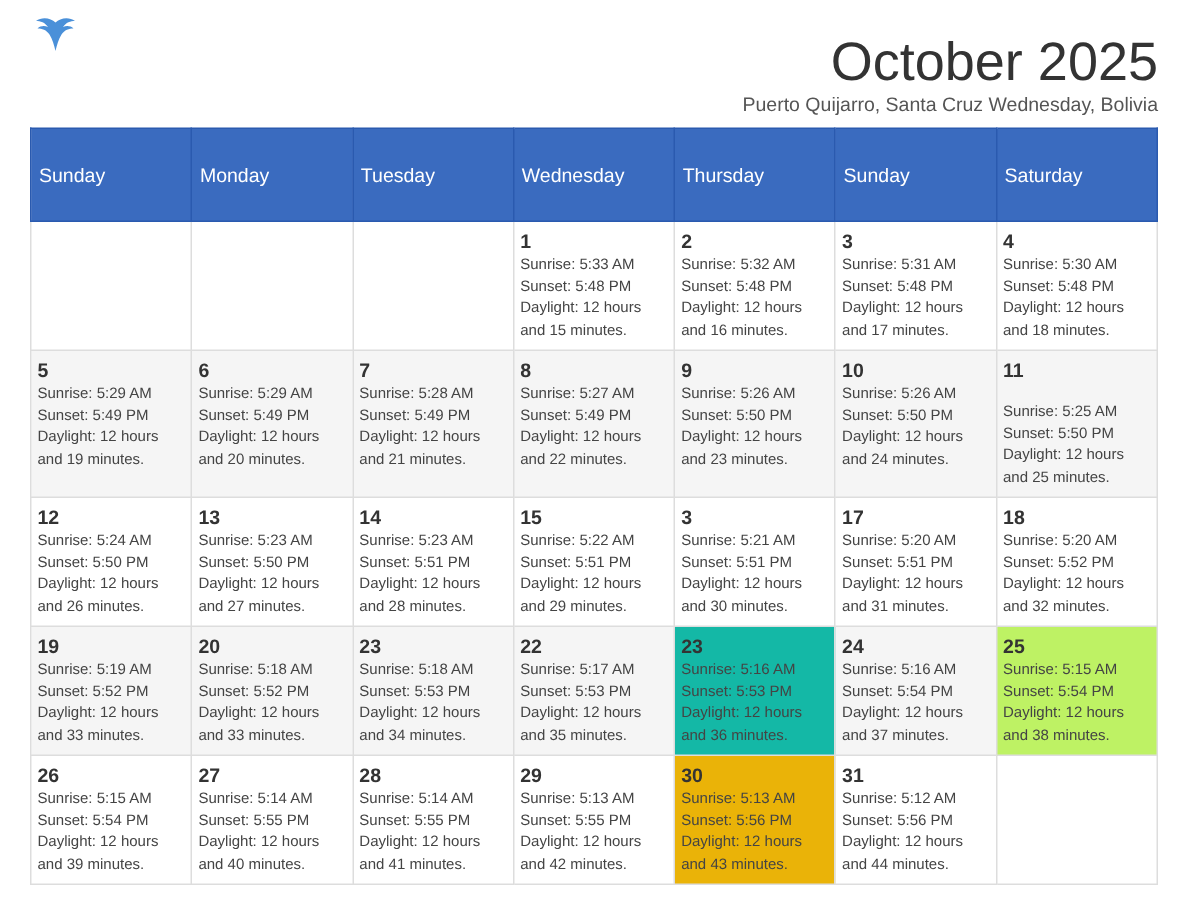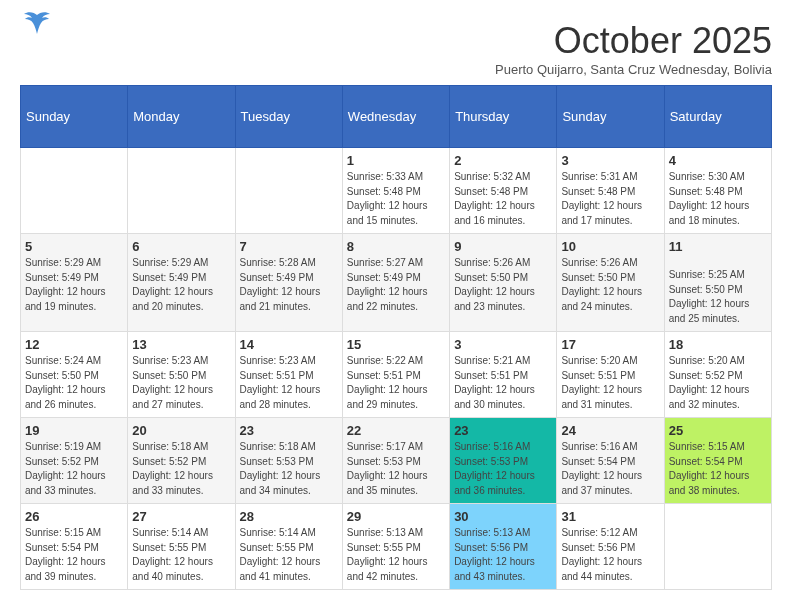--- a/index.html
+++ b/index.html
@@ -298,21 +298,21 @@
 Daylight: 12 hours
 and 41 minutes.</div>
         </td>
         <td style="background: rgb(255, 255, 255); vertical-align: top; padding: 5px 4px; border: 1px solid rgb(221, 221, 221); height: 85px;">
           <span style="font-size: 13px; font-weight: bold; color: rgb(51, 51, 51); display: block; margin-bottom: 2px;">29</span>
           <div style="font-size: 10px; color: rgb(68, 68, 68); line-height: 1.45; white-space: pre-line;">Sunrise: 5:13 AM
 Sunset: 5:55 PM
 Daylight: 12 hours
 and 42 minutes.</div>
         </td>
-        <td style="background: #7dd3fc; vertical-align: top; padding: 5px 4px; border: 1px solid rgb(221, 221, 221); height: 85px;">
+        <td style="background: #eab308; vertical-align: top; padding: 5px 4px; border: 1px solid rgb(221, 221, 221); height: 85px;">
           <span style="font-size: 13px; font-weight: bold; color: rgb(51, 51, 51); display: block; margin-bottom: 2px;">30</span>
           <div style="font-size: 10px; color: rgb(68, 68, 68); line-height: 1.45; white-space: pre-line;">Sunrise: 5:13 AM
 Sunset: 5:56 PM
 Daylight: 12 hours
 and 43 minutes.</div>
         </td>
         <td style="background: rgb(255, 255, 255); vertical-align: top; padding: 5px 4px; border: 1px solid rgb(221, 221, 221); height: 85px;">
           <span style="font-size: 13px; font-weight: bold; color: rgb(51, 51, 51); display: block; margin-bottom: 2px;">31</span>
           <div style="font-size: 10px; color: rgb(68, 68, 68); line-height: 1.45; white-space: pre-line;">Sunrise: 5:12 AM
 Sunset: 5:56 PM

